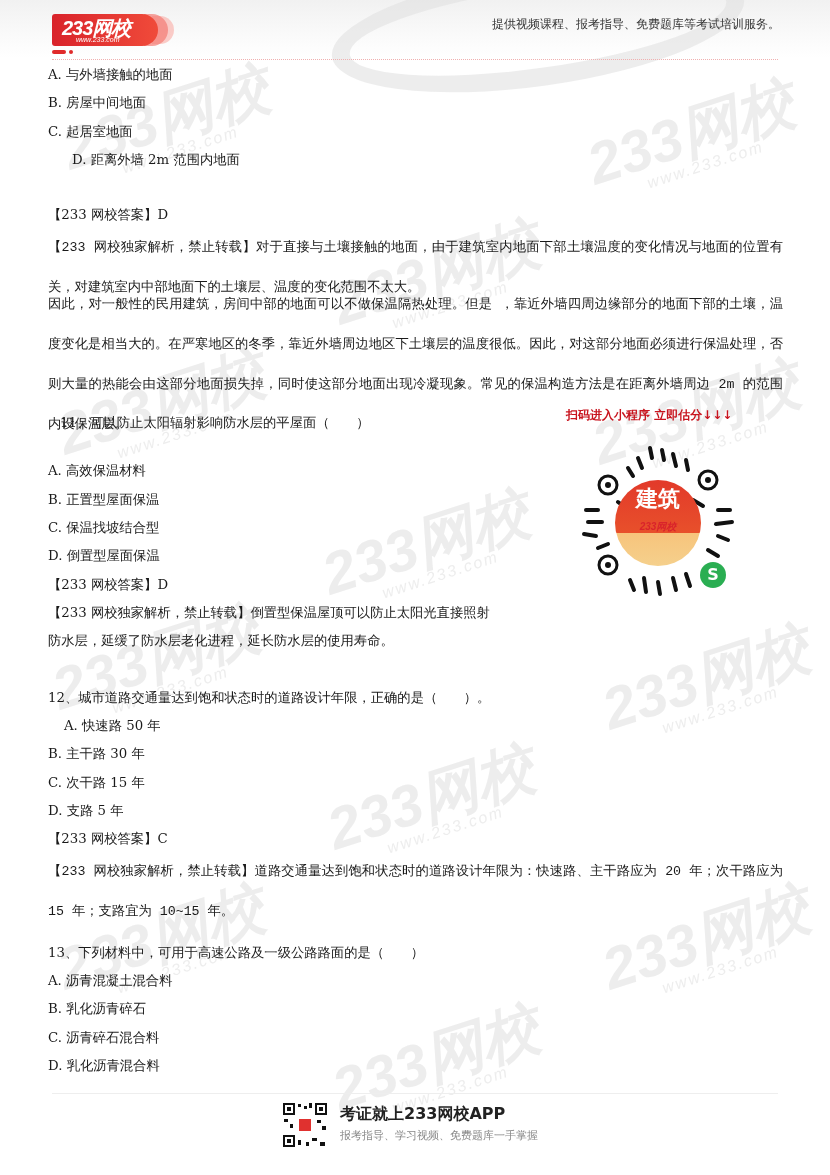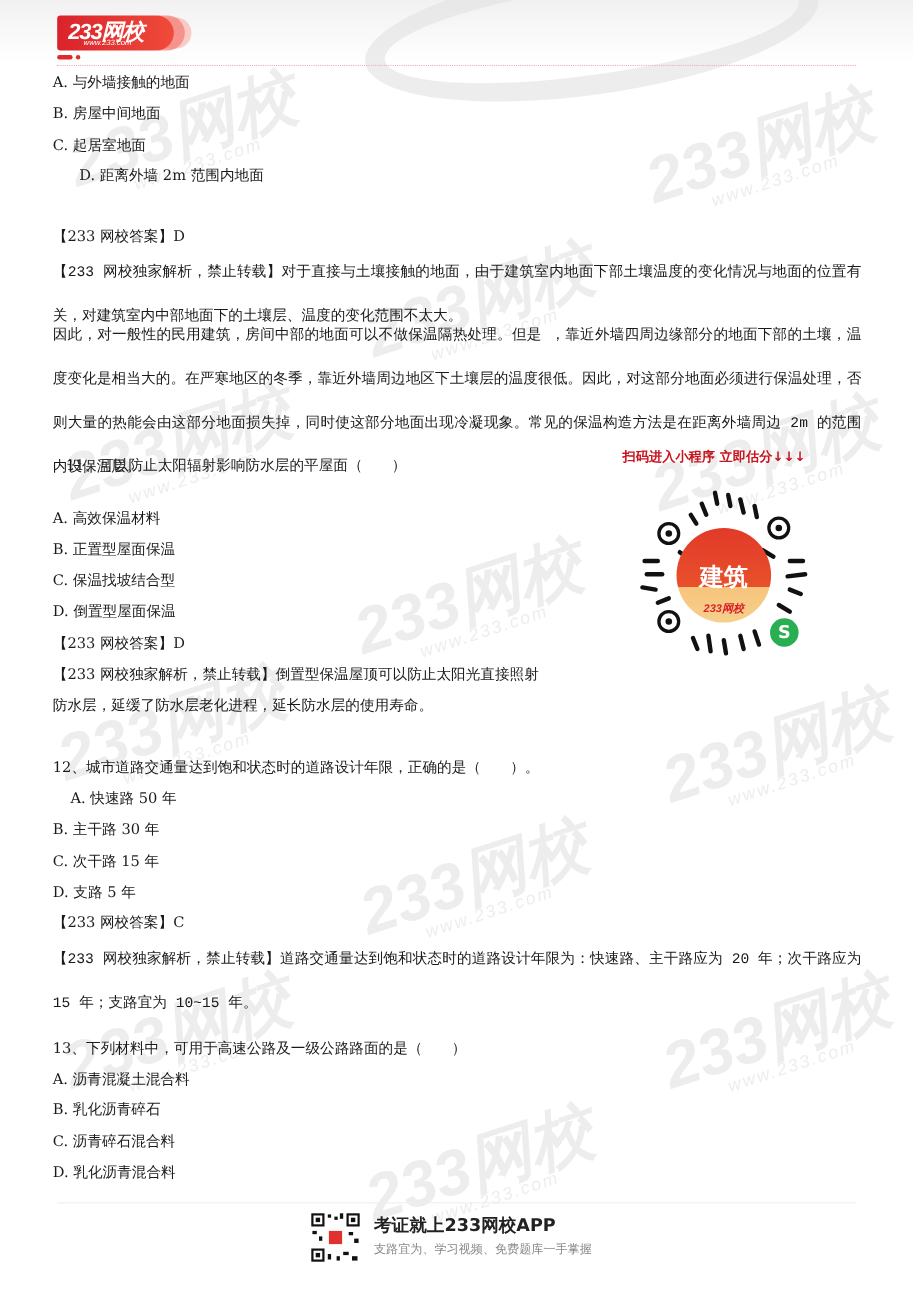--- a/index.html
+++ b/index.html
@@ -61,21 +61,21 @@
     font-family: "DejaVu Sans", sans-serif; font-weight: bold; font-size: 12px; color: #c8141e;
   }
   .qr-big {
     position: absolute; left: 578px; top: 440px; width: 160px; height: 160px;
   }
   .qr-center {
     position: absolute; left: 615px; top: 480px; width: 86px; height: 86px; border-radius: 50%;
     background: linear-gradient(180deg, #e23a2a 0%, #e8502b 62%, #f7c47c 62%, #f5d08c 100%);
     text-align: center; color: #fff;
   }
-  .qr-center-title { font-family: "DejaVu Sans", sans-serif; font-weight: bold; font-size: 22px; margin-top: 30px; }
+  .qr-center-title { font-family: "DejaVu Sans", sans-serif; font-weight: bold; font-size: 22px; margin-top: 4px; }
   .qr-center-logo { font-family: "Liberation Sans", sans-serif; font-weight: bold; font-style: italic; font-size: 10px; color: #d9232b; margin-top: 6px; }
   .mp-badge {
     position: absolute; left: 700px; top: 562px; width: 26px; height: 26px; border-radius: 50%;
     background: #2aae52; color: #fff; text-align: center; font-size: 16px; line-height: 26px;
     font-family: "DejaVu Sans", sans-serif; font-weight: bold;
   }
   .footer-rule { position: absolute; left: 52px; top: 1093px; width: 726px; border-top: 1px solid #eee; }
   .footer-qr { position: absolute; left: 282px; top: 1102px; width: 46px; height: 46px; }
   .footer-title { position: absolute; left: 340px; top: 1104px; font-family: "DejaVu Sans", sans-serif; font-weight: bold; font-size: 16px; color: #222; }
   .footer-sub { position: absolute; left: 340px; top: 1128px; font-family: "DejaVu Sans", sans-serif; font-size: 11px; color: #888; }
@@ -89,20 +89,21 @@
   <div class="logo-ring2"></div>
   <div class="logo-ring1"></div>
   <div class="logo-main">
     <span class="logo-text">233网校</span>
     <span class="logo-url">www.233.com</span>
   </div>
 </div>
 <div class="logo-dash"></div>
 <div class="logo-dot"></div>
 <div class="header-tagline">
+  <div>提供视频课程、报考指导、免费题库等考试培训服务。</div>
 </div>
 <div class="header-rule"></div>
 
 <div class="watermark" style="left:60px;top:80px;"><span>233网校</span><small>www.233.com</small></div>
 <div class="watermark" style="left:585px;top:95px;"><span>233网校</span><small>www.233.com</small></div>
 <div class="watermark" style="left:330px;top:235px;"><span>233网校</span><small>www.233.com</small></div>
 <div class="watermark" style="left:55px;top:365px;"><span>233网校</span><small>www.233.com</small></div>
 <div class="watermark" style="left:590px;top:375px;"><span>233网校</span><small>www.233.com</small></div>
 <div class="watermark" style="left:320px;top:505px;"><span>233网校</span><small>www.233.com</small></div>
 <div class="watermark" style="left:50px;top:620px;"><span>233网校</span><small>www.233.com</small></div>
@@ -206,13 +207,13 @@
       <rect x="35" y="18" width="4" height="3"></rect>
     <rect x="40" y="24" width="4" height="4"></rect>
       <rect x="16" y="38" width="3" height="5"></rect>
       <rect x="30" y="36" width="5" height="3"></rect>
     <rect x="38" y="40" width="5" height="4"></rect>
       <rect x="24" y="40" width="3" height="4"></rect>
   </g>
   <rect x="17" y="17" width="12" height="12" fill="#e0312f"></rect>
 </svg>
 <div class="footer-title">考证就上233网校APP</div>
-<div class="footer-sub">支路宜为、学习视频、免费题库一手掌握</div>
+<div class="footer-sub">报考指导、学习视频、免费题库一手掌握</div>
 
 </body></html>

